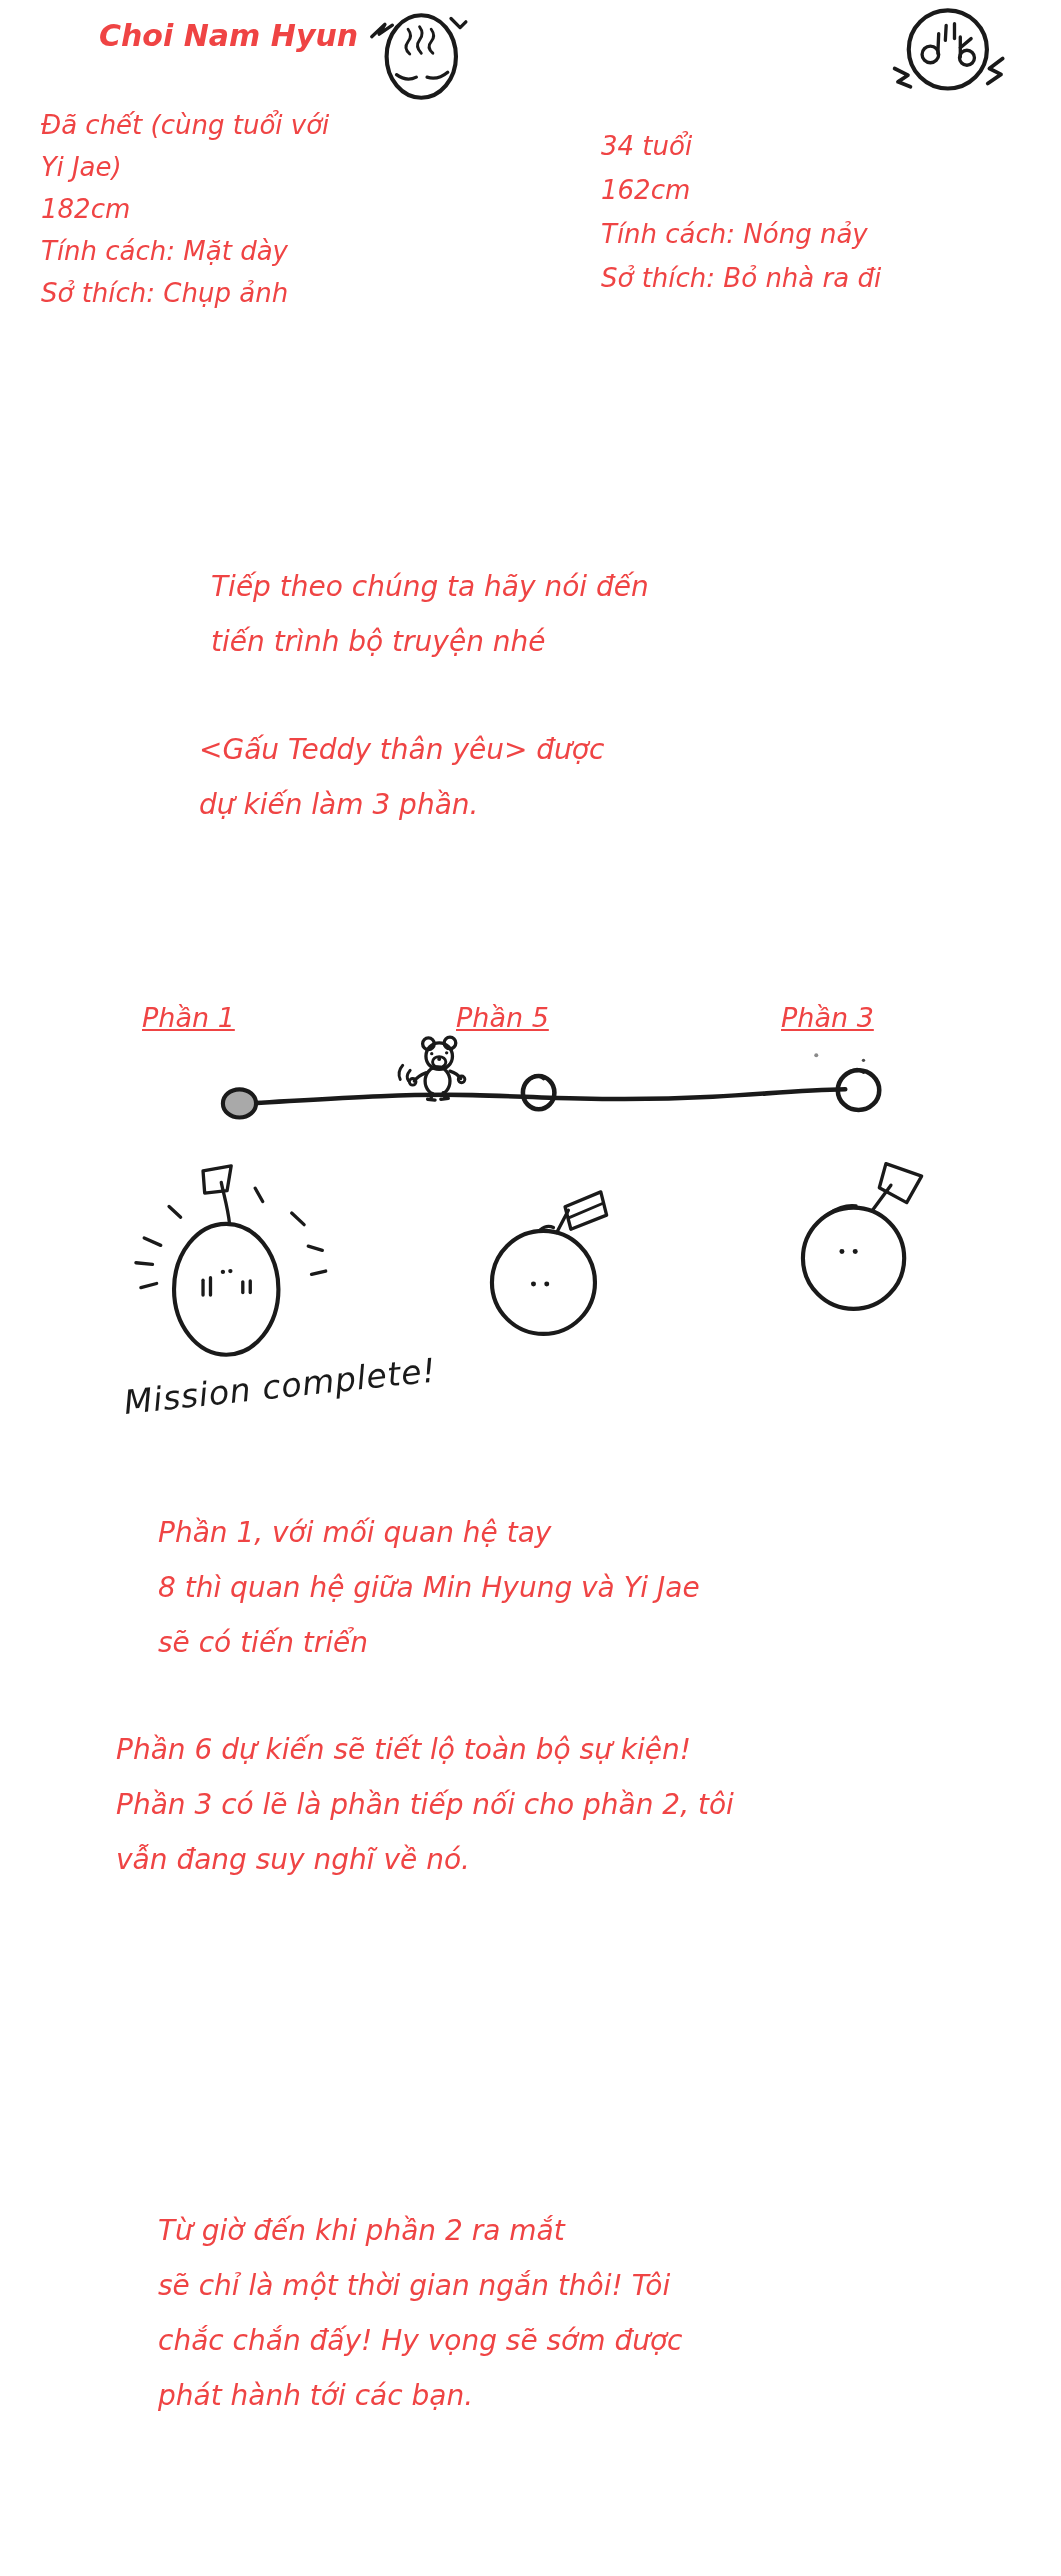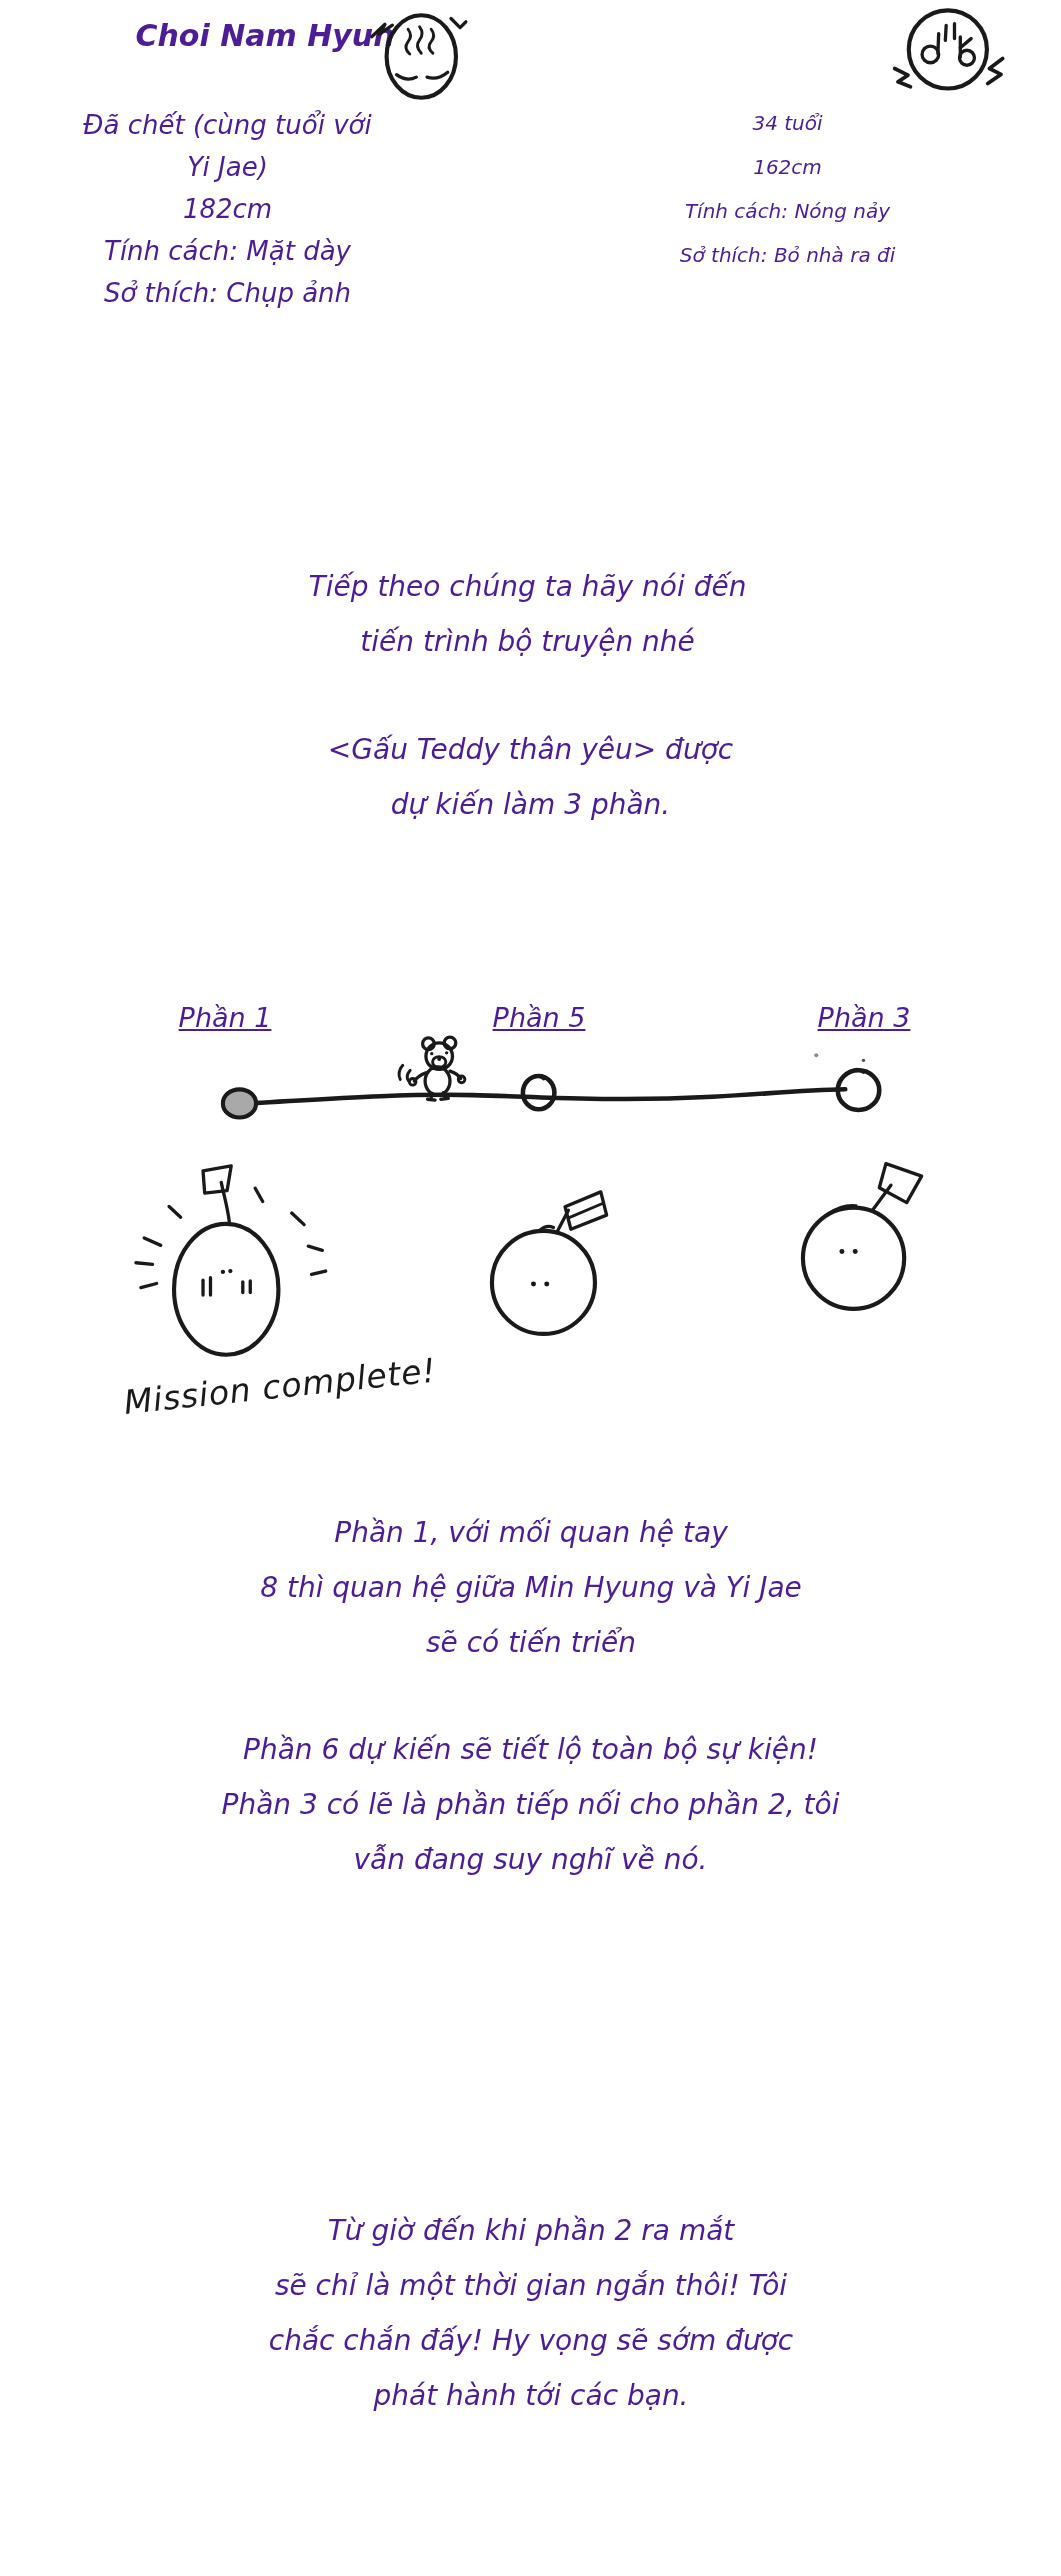--- a/index.html
+++ b/index.html
@@ -1,26 +1,26 @@
 <!DOCTYPE html>
 <html style="font-size:13.3px"><head>
 <meta charset="utf-8">
 <style>
   html,body { margin:0; padding:0; background:#ffffff; }
   .page {
     position:relative; width:1061px; height:2576px; background:#ffffff;
     font-family:"DejaVu Sans", sans-serif; color:#1a1a1a; overflow:hidden;
   }
   .txt {
-    position:absolute; font-style:italic; text-align:center;
-    white-space:pre-line; color:#4c1d95;
+    position:absolute; font-style:italic; 
+    white-space:pre-line; color:#ef4444;
   }
   .char-name { font-size:30px; font-weight:bold; line-height:38px; }
   .char-info { font-size:26px; line-height:42px; }
-  .char-info-r { font-size:20px; line-height:44px; }
+  .char-info-r { font-size:26px; line-height:44px;margin-top:23px; }
   .para { font-size:28px; line-height:55px; }
   .phase-label { font-size:27px; line-height:40px; width:166px;text-decoration:underline; }
   .mission {
     position:absolute; font-size:33px; font-style:italic; letter-spacing:0.8px;
     transform:rotate(-6deg); transform-origin:left bottom; white-space:nowrap;
   }
   svg { position:absolute; overflow:visible; }
   .ink { stroke:#1a1a1a; fill:none; stroke-linecap:round; stroke-linejoin:round; }
 </style>
 </head>
@@ -59,21 +59,21 @@
     <path class="ink" stroke-width="4" d="M93,55 L106,44"></path>
     <path class="ink" stroke-width="4.5" d="M14,80 L30,88 L18,96 L33,102"></path>
     <path class="ink" stroke-width="4.5" d="M144,68 L128,80 L142,87 L126,98"></path>
   </svg>
 
   <div class="txt char-info-r" style="left:601px; top:101px; width:373px;">34 tuổi
 162cm
 Tính cách: Nóng nảy
 Sở thích: Bỏ nhà ra đi</div>
 
-  <div class="txt para" style="left:196px; top:559px; width:663px;">Tiếp theo chúng ta hãy nói đến
+  <div class="txt para" style="left:211px; top:559px; width:663px;">Tiếp theo chúng ta hãy nói đến
 tiến trình bộ truyện nhé</div>
 
   <div class="txt para" style="left:199px; top:722px; width:663px;">&lt;Gấu Teddy thân yêu&gt; được
 dự kiến làm 3 phần.</div>
 
   <div class="txt phase-label" style="left:142px; top:998px;">Phần 1</div>
   <div class="txt phase-label" style="left:456px; top:998px;">Phần 5</div>
   <div class="txt phase-label" style="left:781px; top:998px;">Phần 3</div>
 
   <svg style="left:116px; top:1032px;" width="837" height="108" viewBox="0 0 1010 130">

